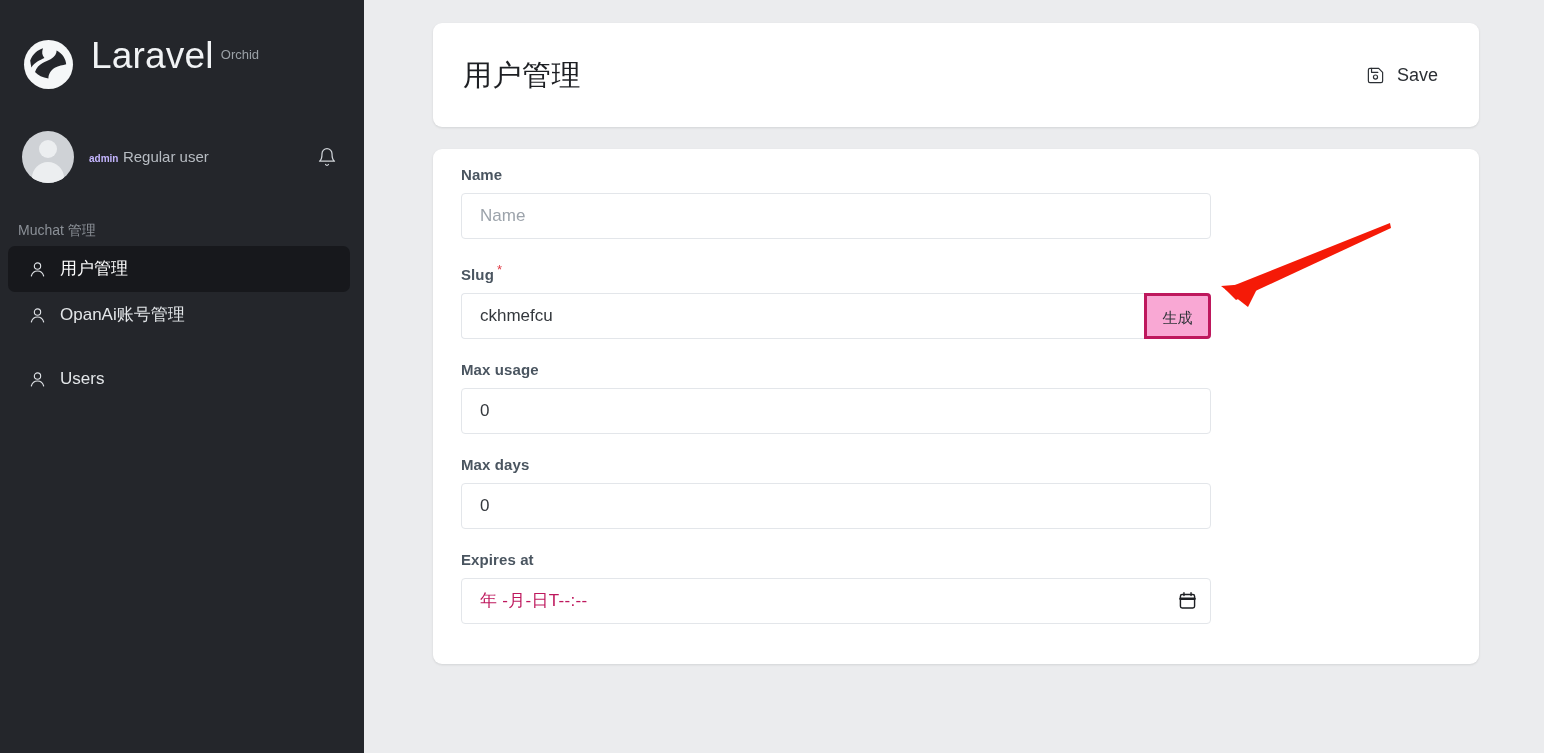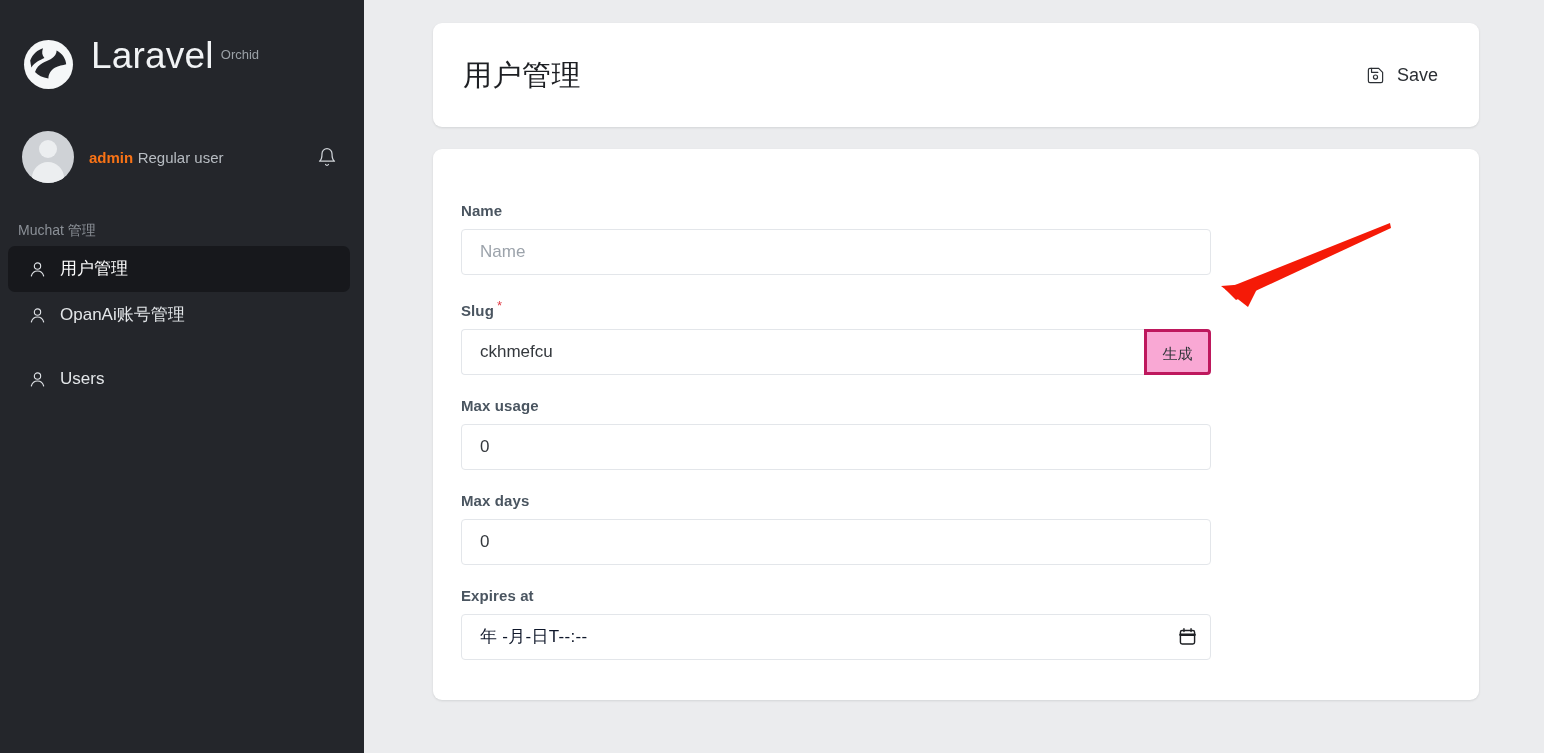--- a/index.html
+++ b/index.html
@@ -102,23 +102,23 @@
     background: #eceef0;
     left: 10px; top: 31px;
   }
 
   .profile-meta {
     margin-left: 15px;
     flex: 1 1 auto;
     min-width: 0;
   }
   .profile-name {
-    font-size: 15px;
+    font-size: 10px;
     line-height: 20px;
-    color: #f97316;
+    color: #c4b5fd;
     font-weight: 700;
   }
   .profile-role {
     font-size: 15px;
     line-height: 21px;
     color: #b7bcc2;
     margin-top: 2px;
   }
 
   .bell-btn {
@@ -213,21 +213,21 @@
     font-size: 18px;
     color: #2b2f34;
     cursor: pointer;
     padding: 6px 4px;
     line-height: 24px;
   }
   .save-icon { width: 19px; height: 19px; display:block; }
 
   .form-card {
     margin-top: 22px;
-    padding: 52px 40px 40px 28px;
+    padding: 16px 40px 40px 28px;
     min-height: 513px;
   }
 
   .field { margin-bottom: 21px; }
   .field:last-child { margin-bottom: 0; }
 
   .field-label {
     display: block;
     font-size: 15px;
     font-weight: 700;
@@ -291,21 +291,21 @@
     font-family: inherit;
     font-size: 17px;
     color: #34383d;
     background: #fff;
     outline: none;
     line-height: 44px;
     display: flex;
     align-items: center;
   }
   .date-placeholder {
-    color: #0f172a;
+    color: #be185d;
     font-size: 17px;
     letter-spacing: 0.3px;
     user-select: none;
   }
   .cal-icon {
     position: absolute;
     right: 15px;
     top: 13px;
     width: 17px; height: 19px;
     color: #1d1f23;

